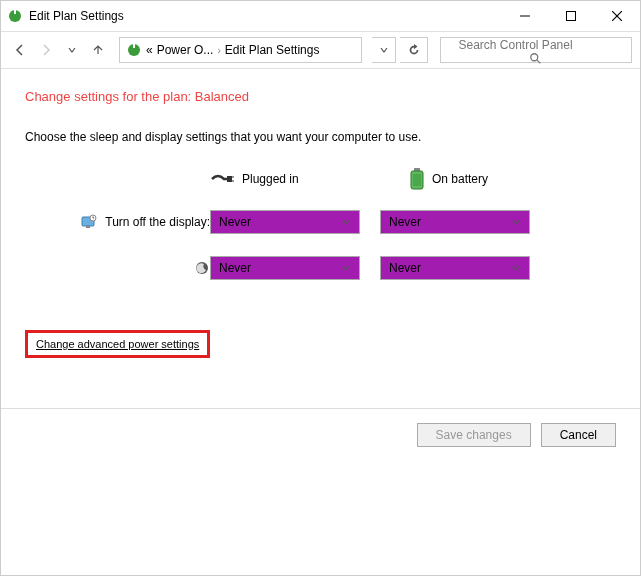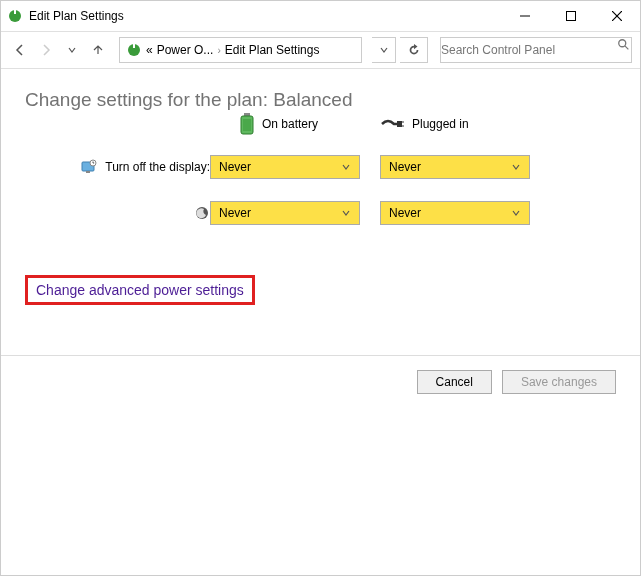--- a/index.html
+++ b/index.html
@@ -8,36 +8,36 @@
     .titlebar-icon { width: 16px; height: 16px; margin-right: 6px; }
     .titlebar-text { flex: 1; font-size: 12px; }
     .win-controls { display: flex; }
     .win-btn { width: 46px; height: 30px; display: flex; align-items: center; justify-content: center; }
     .toolbar { height: 38px; display: flex; align-items: center; padding: 0 8px; border-bottom: 1px solid #e0e0e0; border-top: 1px solid #e0e0e0; gap: 4px; }
     .nav-btn { width: 22px; height: 24px; display: flex; align-items: center; justify-content: center; color: #666; }
     .nav-btn.disabled { color: #ccc; }
     .breadcrumb-bar { flex: 1; height: 26px; border: 1px solid #ccc; display: flex; align-items: center; padding: 0 6px; gap: 4px; margin-left: 6px; margin-right: 6px; }
     .breadcrumb-icon { width: 16px; height: 16px; }
     .breadcrumb-sep { color: #888; font-size: 10px; }
-    .search-box { width: 192px; height: 26px; border: 1px solid #ccc; display: flex; padding: 0 0; }
+    .search-box { width: 192px; height: 26px; border: 1px solid #ccc; display: flex; align-items: center; padding: 0 0; flex-direction: column; }
     .search-input { flex: 1; border: none; outline: none; font-size: 12px; color: #777; }
     .search-input::placeholder { color: #777; }
     .refresh-box { width: 28px; height: 26px; border: 1px solid #ccc; border-left: none; display: flex; align-items: center; justify-content: center; margin-right: 8px; }
     .breadcrumb-drop { width: 24px; height: 26px; border: 1px solid #ccc; border-left: none; display: flex; align-items: center; justify-content: center; }
     .content { padding: 20px 24px; }
-    .heading { color: #737373; font-size: 19px; font-weight: normal; margin-bottom: 2px; }
+    .heading { color: #ef4444; font-size: 13px; font-weight: normal; margin-bottom: 26px; }
     .subtext { font-size: 12px; margin-bottom: 24px; }
     .col-headers { display: flex; align-items: center; margin-bottom: 20px; }
     .col-spacer { width: 185px; }
     .col-header { width: 170px; display: flex; align-items: center; gap: 8px; font-size: 12px; }
     .setting-row { display: flex; align-items: center; margin-bottom: 22px; }
     .setting-label { width: 185px; display: flex; align-items: center; gap: 8px; font-size: 12px; justify-content: flex-end; }
     .setting-icon { width: 16px; height: 16px; display: inline-flex; align-items: center; justify-content: center; }
-    .dropdown { width: 150px; height: 24px; background: #fde047; border: 1px solid #aaa; display: flex; align-items: center; padding: 0 8px; justify-content: space-between; font-size: 12px; margin-right: 20px; }
-    .link { color: #4c1d95; font-size: 14px; cursor: pointer; display: inline-block; margin-bottom: 16px; }
+    .dropdown { width: 150px; height: 24px; background: #a21caf; border: 1px solid #aaa; display: flex; align-items: center; padding: 0 8px; justify-content: space-between; font-size: 12px; margin-right: 20px; }
+    .link { color: #000000; font-size: 11px; cursor: pointer; display: inline-block; margin-bottom: 16px; text-decoration: underline; }
     .highlight-box { border: 3px solid #e02020; padding: 4px 8px; display: inline-block; margin-bottom: 10px; }
     .footer { border-top: 1px solid #ddd; padding: 14px 24px; display: flex; justify-content: flex-end; gap: 10px; margin-top: 20px; }
     .btn { height: 24px; padding: 0 18px; border: 1px solid #aaa; background: #f0f0f0; font-size: 12px; display: flex; align-items: center; justify-content: center; }
     .btn.disabled { color: #999; }
     .spacer { flex: 1; }
     svg { display: block; }
     .bc-text { font-size: 12px; white-space: nowrap; }
   </style>
 </head>
 <body>
@@ -120,43 +120,44 @@
       <svg width="14" height="14" viewBox="0 0 16 16">
           <circle cx="6" cy="6" r="4" fill="none" stroke="#777" stroke-width="1.5"></circle>
           <line x1="9" y1="9" x2="13" y2="13" stroke="#777" stroke-width="1.5"></line>
         </svg>
     </span>
   </div>
 </div>
 
 <div class="content">
   <div class="heading">Change settings for the plan: Balanced</div>
+  <div class="subtext">Choose the sleep and display settings that you want your computer to use.</div>
 
   <div class="col-headers">
     <div class="col-spacer"></div>
-    <div class="col-header" style="padding-left:30px">
-      <span>
-        <svg width="14" height="22" viewBox="0 0 14 22">
-            <rect x="4" y="0" width="6" height="3" fill="#888"></rect>
-            <rect x="1" y="3" width="12" height="18" rx="2" fill="#5fb85f" stroke="#2d7d2d"></rect>
-            <rect x="3" y="6" width="8" height="12" fill="#4aa84a"></rect>
-          </svg>
-      </span>
-      <span>On battery</span>
-    </div>
     <div class="col-header">
       <span>
         <svg width="24" height="16" viewBox="0 0 24 16">
             <path d="M2 8 Q8 2 14 8 L18 8" fill="none" stroke="#333" stroke-width="2.5"></path>
             <rect x="17" y="5" width="5" height="6" fill="#333"></rect>
             <line x1="22" y1="6" x2="25" y2="6" stroke="#333"></line>
             <line x1="22" y1="10" x2="25" y2="10" stroke="#333"></line>
           </svg>
       </span>
       <span>Plugged in</span>
+    </div>
+    <div class="col-header" style="padding-left:30px">
+      <span>
+        <svg width="14" height="22" viewBox="0 0 14 22">
+            <rect x="4" y="0" width="6" height="3" fill="#888"></rect>
+            <rect x="1" y="3" width="12" height="18" rx="2" fill="#5fb85f" stroke="#2d7d2d"></rect>
+            <rect x="3" y="6" width="8" height="12" fill="#4aa84a"></rect>
+          </svg>
+      </span>
+      <span>On battery</span>
     </div>
   </div>
 
   <div class="setting-row">
     <div class="setting-label">
       <span class="setting-icon">
         <svg width="16" height="16" viewBox="0 0 16 16">
             <rect x="1" y="3" width="12" height="9" rx="1" fill="#6ab0e0" stroke="#4080b0"></rect>
             <rect x="5" y="12" width="4" height="2" fill="#888"></rect>
             <circle cx="12" cy="4" r="3" fill="#fff" stroke="#888"></circle>
@@ -205,15 +206,15 @@
 
   <div style="height:28px"></div>
 
   <div class="highlight-box">
     <span class="link" style="margin-bottom:0">Change advanced power settings</span>
   </div>
   <br>
 </div>
 
 <div class="footer">
+  <div class="btn disabled">Save changes</div>
   <div class="btn">Cancel</div>
-  <div class="btn disabled">Save changes</div>
 </div>
 
 </body></html>

